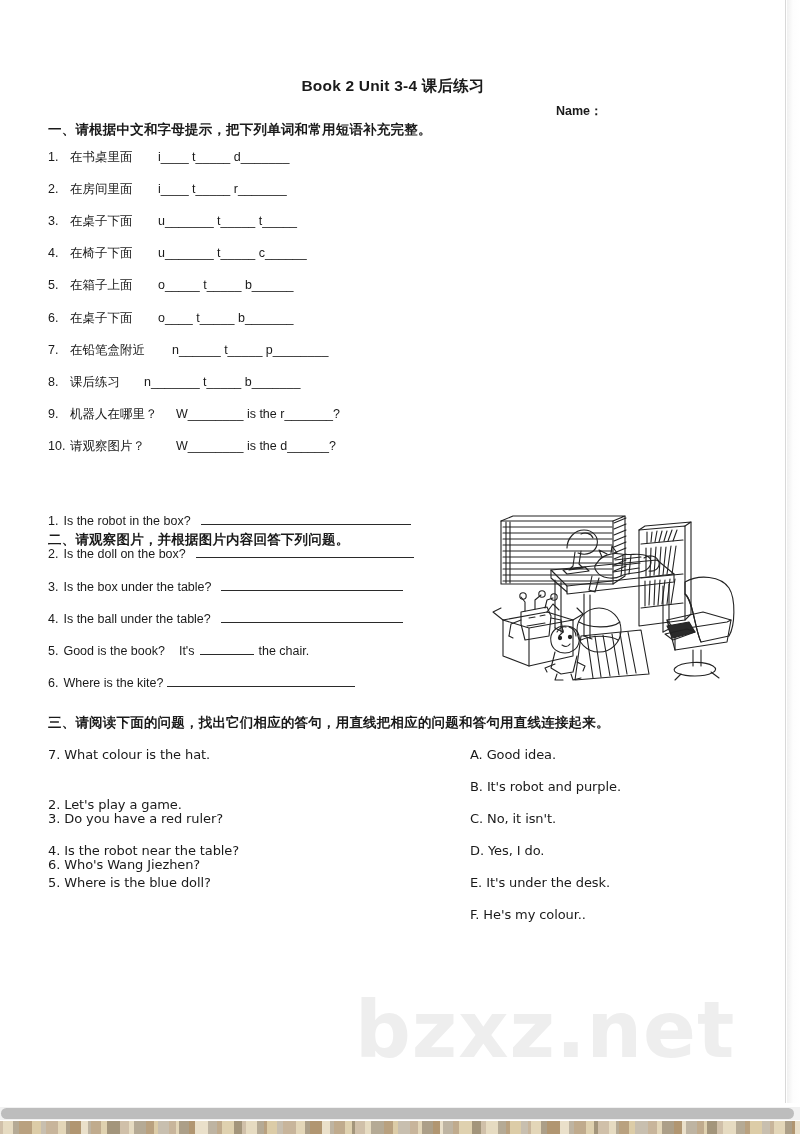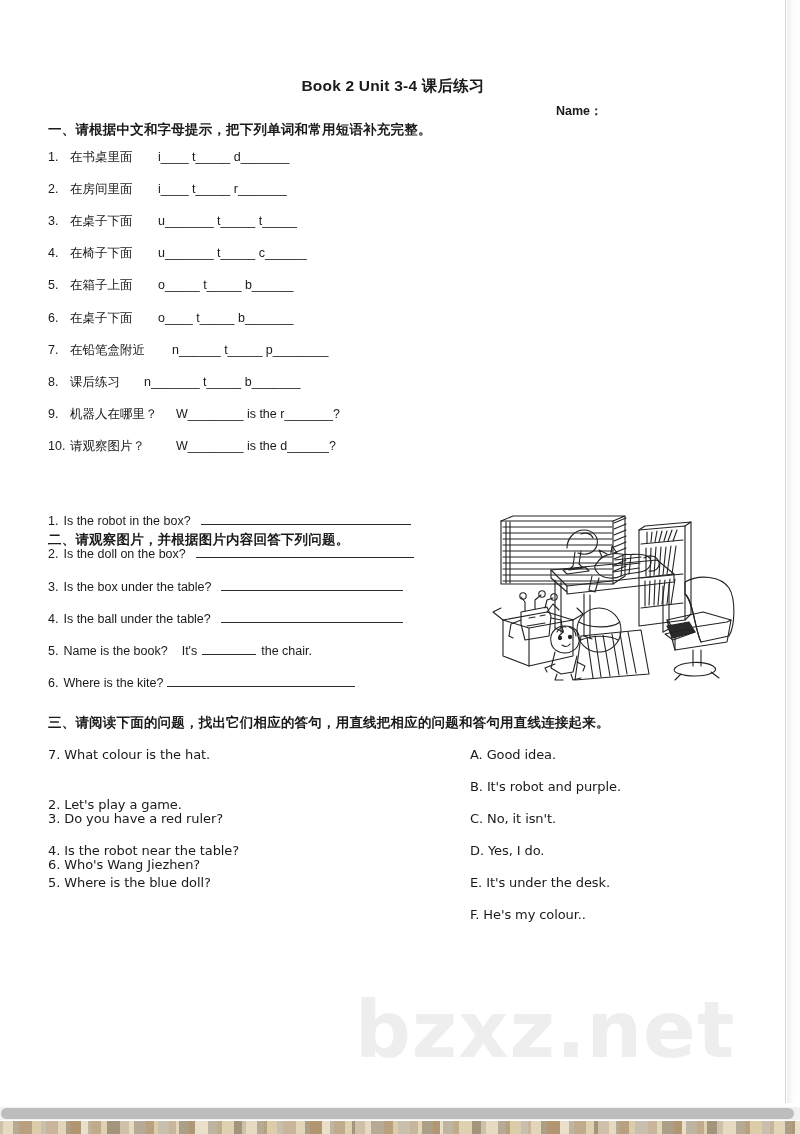--- a/index.html
+++ b/index.html
@@ -266,21 +266,21 @@
     <span class="s2-q">Is the box under the table?</span>
     <span class="s2-line" style="width:182px"></span>
   </div>
   <div class="s2-row" style="top:611px">
     <span class="s2-q" style="margin-right:5px">4.</span>
     <span class="s2-q">Is the ball under the table?</span>
     <span class="s2-line" style="width:182px"></span>
   </div>
   <div class="s2-row" style="top:643px">
     <span class="s2-q" style="margin-right:5px">5.</span>
-    <span class="s2-q">Name is the book?</span>
+    <span class="s2-q">Good is the book?</span>
     <span class="s2-q" style="margin-left:14px">It's</span>
     <span class="s2-mid"></span>
     <span class="s2-q">the chair.</span>
   </div>
   <div class="s2-row" style="top:675px">
     <span class="s2-q" style="margin-right:5px">6.</span>
     <span class="s2-q">Where is the kite?</span>
     <span class="s2-line" style="width:188px;margin-left:4px"></span>
   </div>
 

